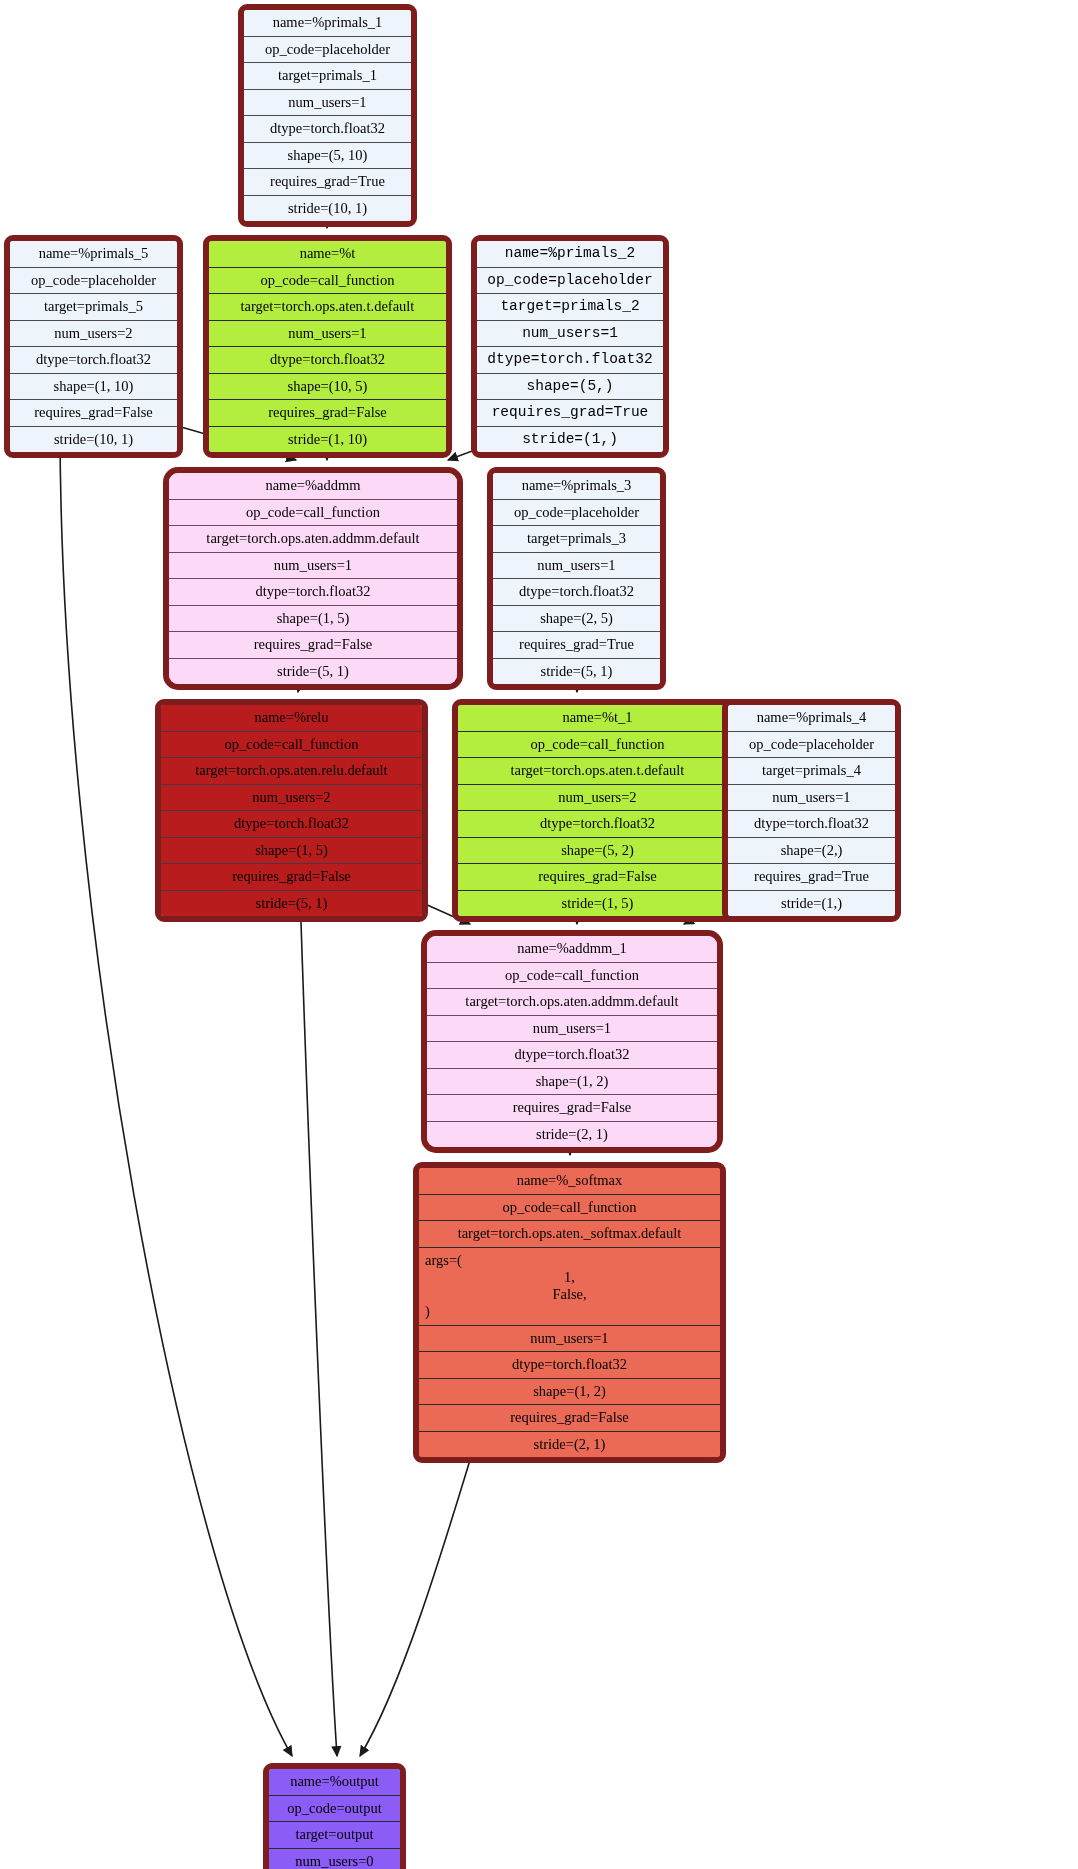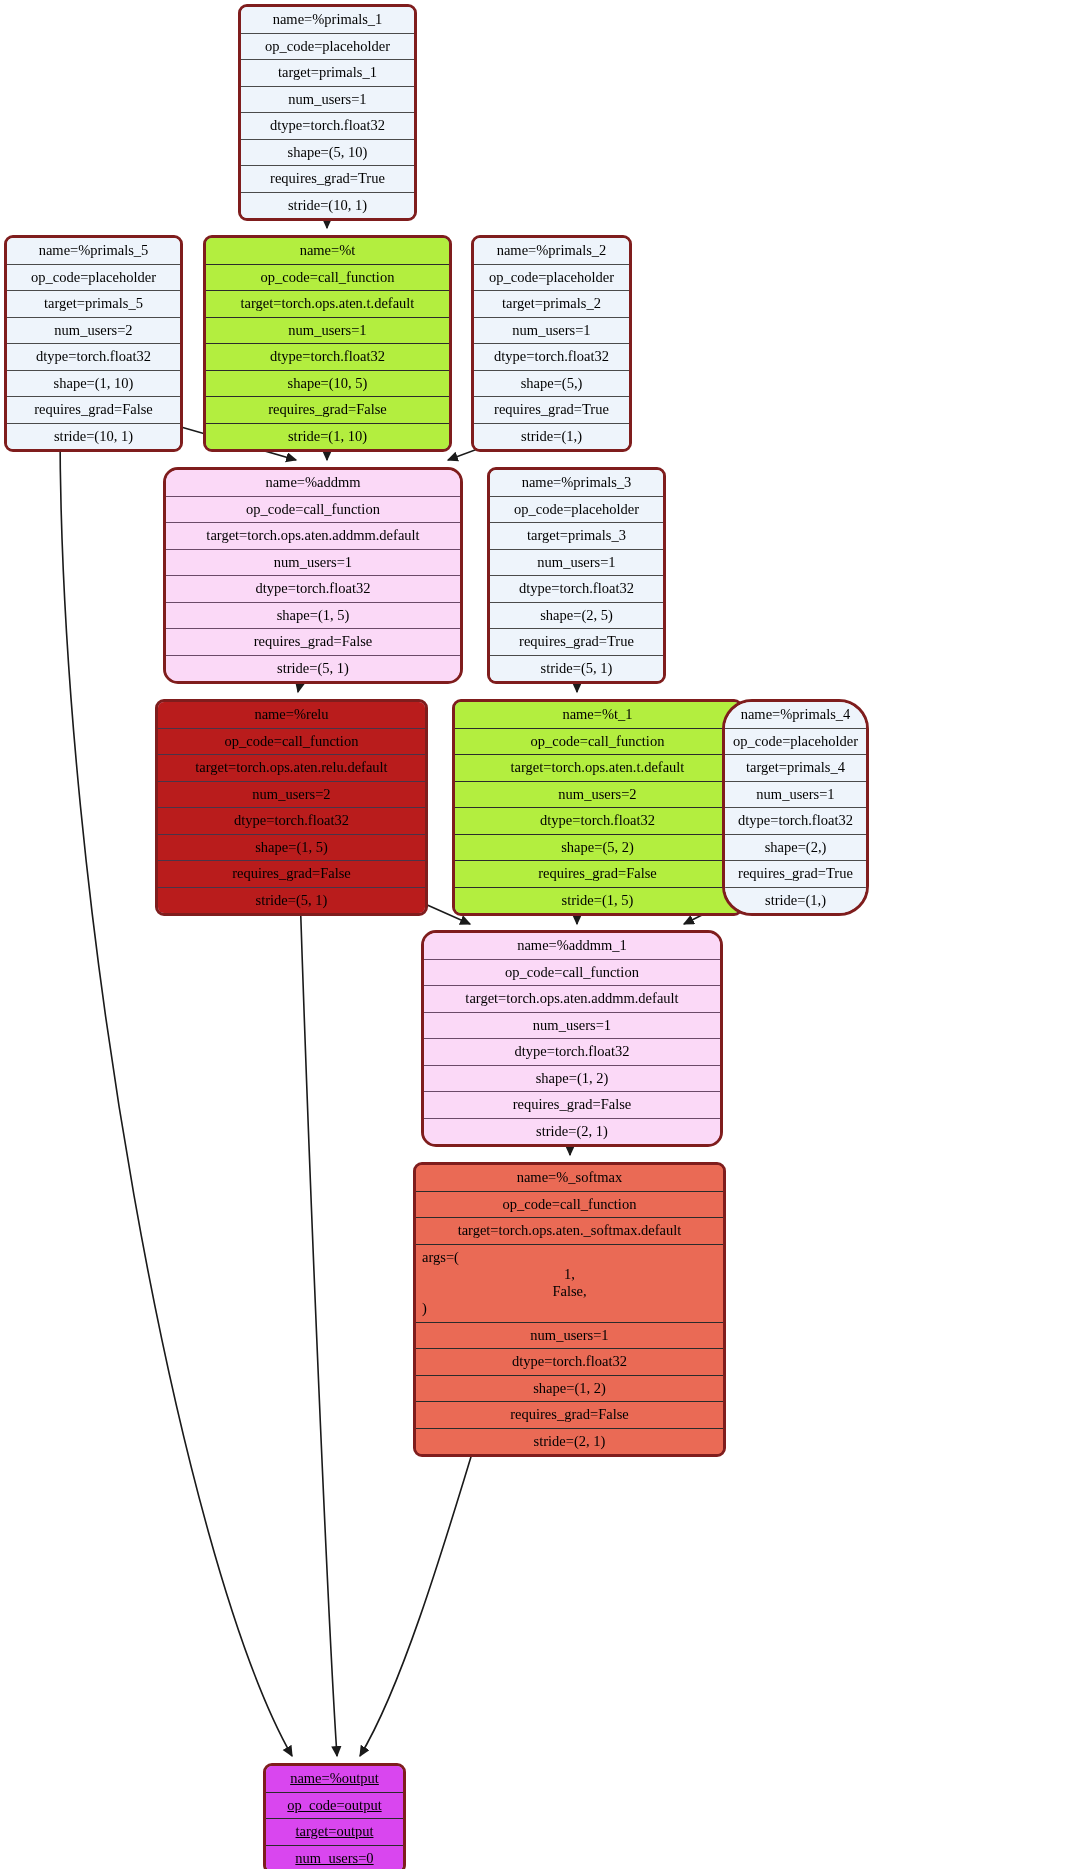--- a/index.html
+++ b/index.html
@@ -21,21 +21,21 @@
     position: absolute;
     left: 0;
     top: 0;
     width: 1078px;
     height: 1869px;
     pointer-events: none;
   }
   .node {
     position: absolute;
     box-sizing: border-box;
-    border: 3px solid #7f1d1d;
+    border: 6px solid #7f1d1d;
     border-radius: 9px;
     overflow: hidden;
     background: #eef4fb;
     z-index: 2;
   }
   .row {
     box-sizing: border-box;
     text-align: center;
     font-size: 14.5px;
     line-height: 1.0;
@@ -69,21 +69,21 @@
   .c-placeholder .row { background: #eef4fb; }
   .c-green { background: #86efac; }
   .c-green .row { background: #b3ee3f; border-top-color: #2b2b2b; }
   .c-pink { background: #fbd9f7; border-radius: 15px; }
   .c-pink .row { background: #fbd9f7; border-top-color: #6b4a68; }
   .c-purple { background: #c8a7c4; }
   .c-purple .row { background: #b91c1c; border-top-color: #4a3448; }
   .c-red { background: #ea6a55; }
   .c-red .row { background: #ea6a55; border-top-color: #2b2b2b; }
   .c-teal { background: #a6d7d9; }
-  .c-teal .row { background: #d946ef; border-top-color: #2b2b2b; text-decoration: underline; }
+  .c-teal .row { background: #8b5cf6; border-top-color: #2b2b2b; }
 </style>
 </head>
 <body>
 
 <div id="canvas">
   <svg id="edges" viewBox="0 0 1078 1869" xmlns="http://www.w3.org/2000/svg">
     <defs>
       <marker id="ah" markerWidth="10" markerHeight="10" refX="6.2" refY="3.2" orient="auto" markerUnits="strokeWidth">
         <path d="M0,0 L7,3.2 L0,6.4 z" fill="#1a1a1a"></path>
       </marker>
@@ -128,21 +128,21 @@
       <div class="node c-green" style="left: 203px; top: 235px; width: 249px;">
         <div class="row">name=%t</div>
         <div class="row">op_code=call_function</div>
         <div class="row">target=torch.ops.aten.t.default</div>
         <div class="row">num_users=1</div>
         <div class="row">dtype=torch.float32</div>
         <div class="row">shape=(10, 5)</div>
         <div class="row">requires_grad=False</div>
         <div class="row">stride=(1, 10)</div>
       </div>
-      <div class="node c-placeholder" style="left: 471px; top: 235px; width: 161px;">
+      <div class="node c-placeholder" style="left: 471px; top: 235px; width: 198px; font-family: Liberation Mono, monospace;">
         <div class="row">name=%primals_2</div>
         <div class="row">op_code=placeholder</div>
         <div class="row">target=primals_2</div>
         <div class="row">num_users=1</div>
         <div class="row">dtype=torch.float32</div>
         <div class="row">shape=(5,)</div>
         <div class="row">requires_grad=True</div>
         <div class="row">stride=(1,)</div>
       </div>
       <div class="node c-pink" style="left: 163px; top: 467px; width: 300px;">
@@ -178,21 +178,21 @@
       <div class="node c-green" style="left: 452px; top: 699px; width: 291px;">
         <div class="row">name=%t_1</div>
         <div class="row">op_code=call_function</div>
         <div class="row">target=torch.ops.aten.t.default</div>
         <div class="row">num_users=2</div>
         <div class="row">dtype=torch.float32</div>
         <div class="row">shape=(5, 2)</div>
         <div class="row">requires_grad=False</div>
         <div class="row">stride=(1, 5)</div>
       </div>
-      <div class="node c-placeholder" style="left: 722px; top: 699px; width: 147px; border-radius: 30px;">
+      <div class="node c-placeholder" style="left: 722px; top: 699px; width: 179px;">
         <div class="row">name=%primals_4</div>
         <div class="row">op_code=placeholder</div>
         <div class="row">target=primals_4</div>
         <div class="row">num_users=1</div>
         <div class="row">dtype=torch.float32</div>
         <div class="row">shape=(2,)</div>
         <div class="row">requires_grad=True</div>
         <div class="row">stride=(1,)</div>
       </div>
       <div class="node c-pink" style="left: 421px; top: 930px; width: 302px;">

